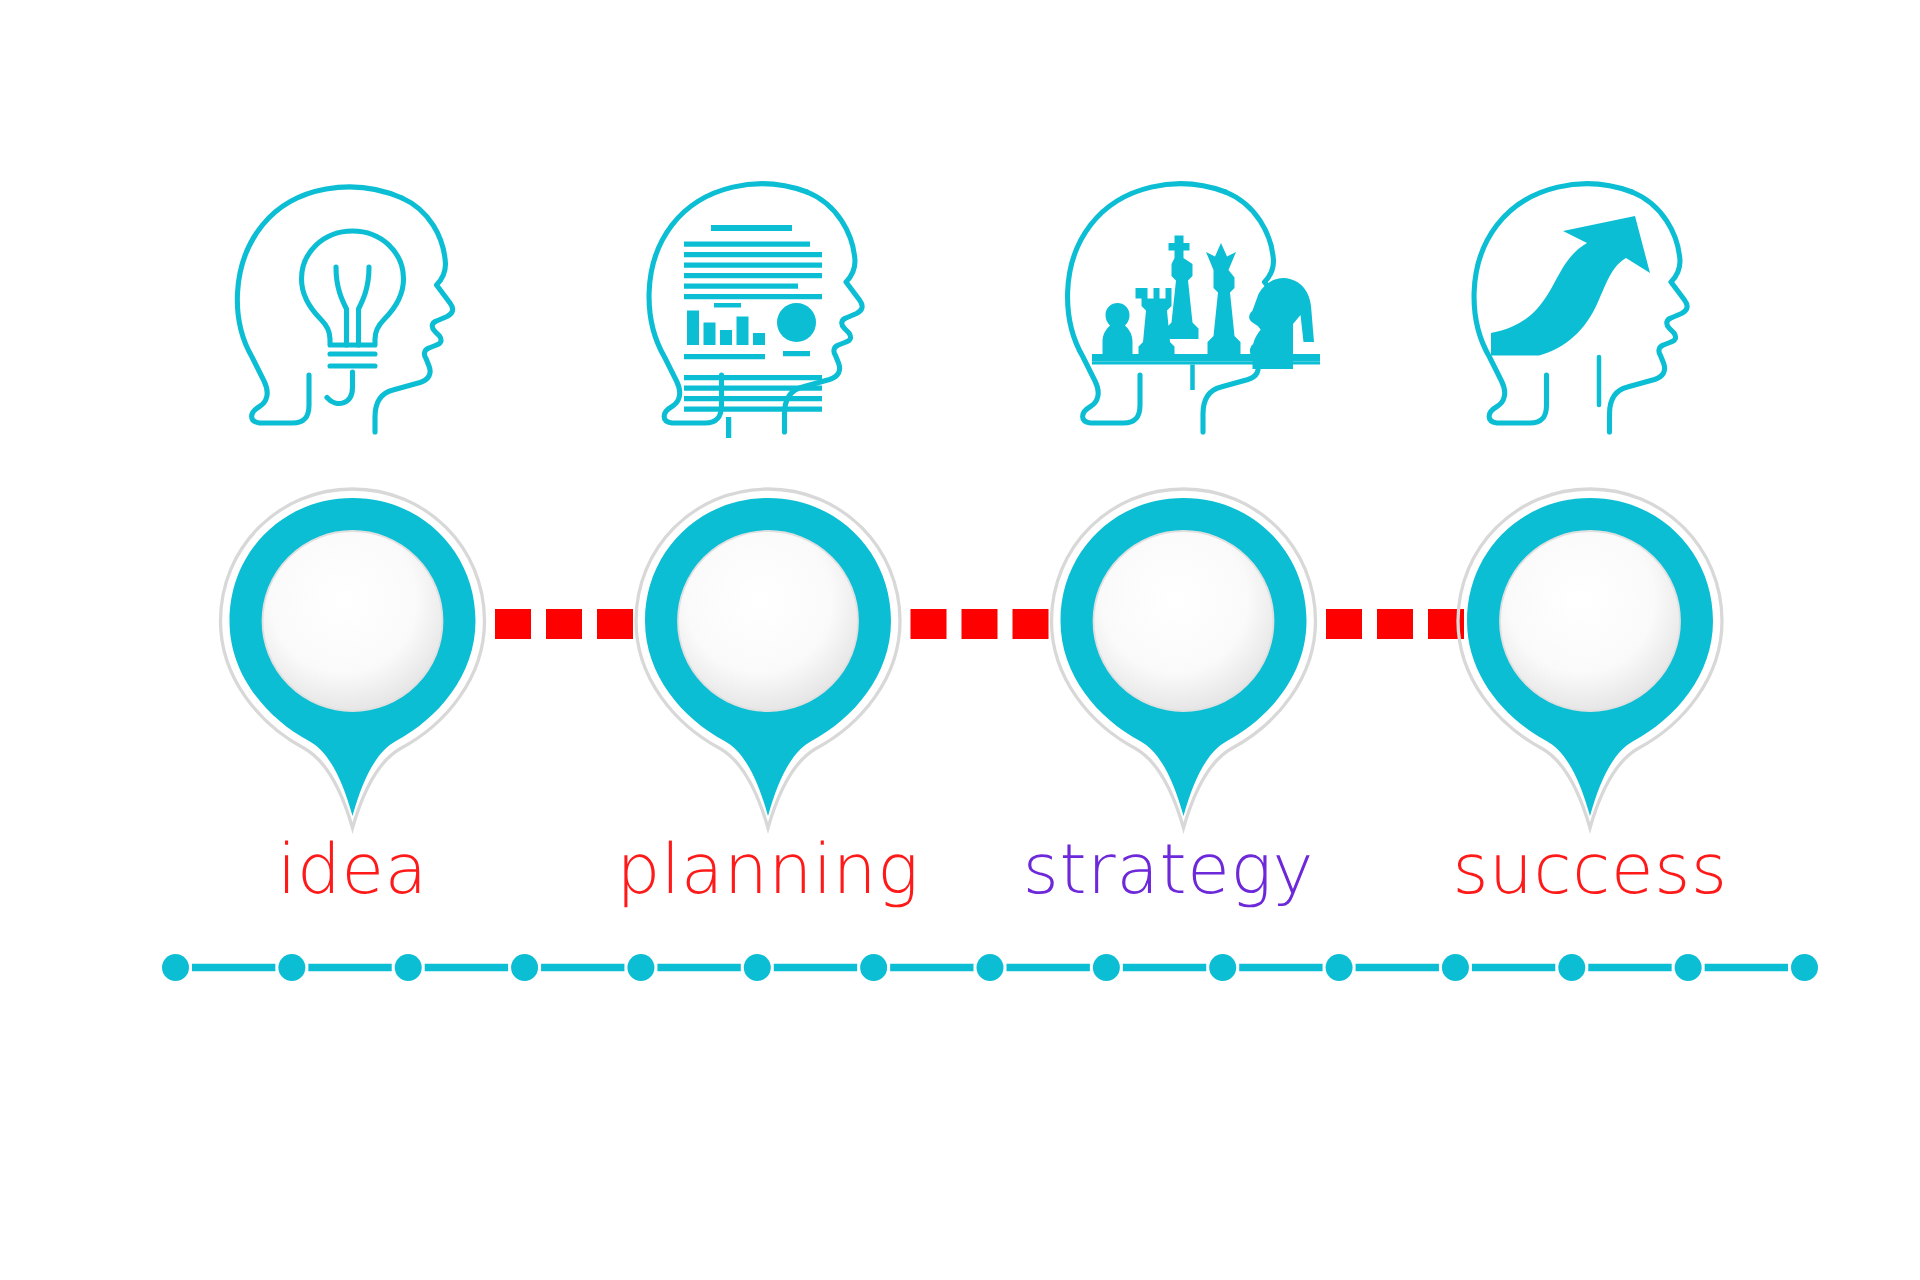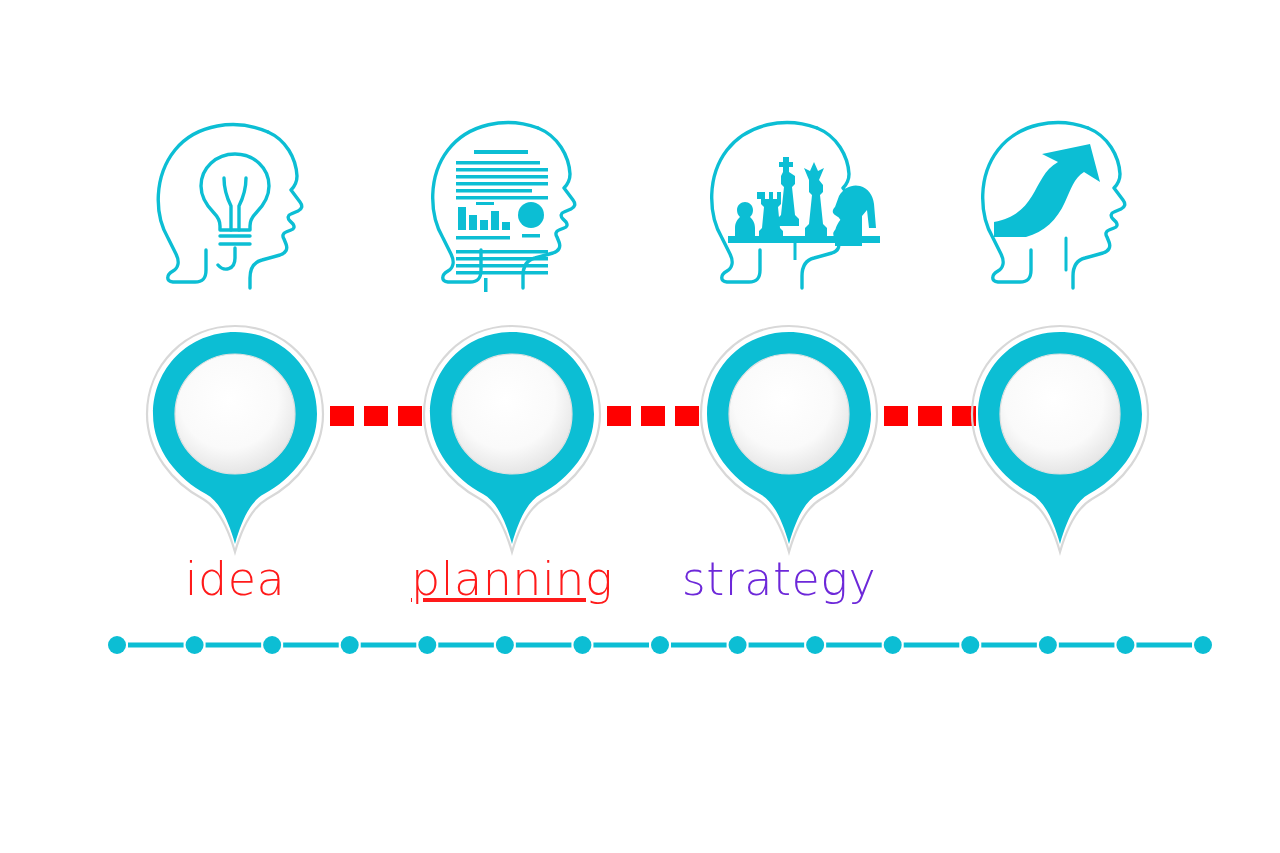--- a/index.html
+++ b/index.html
@@ -275,22 +275,23 @@
         </defs>
         <path d="M100 14 C51 14 12 53 12 102 C12 140 38 171 68 187 C82 195 92 212 100 240 C108 212 118 195 132 187 C162 171 188 140 188 102 C188 53 149 14 100 14 Z" fill="none" stroke="#D8D8D8" stroke-width="2.2"></path>
         <path d="M100 20 C54 20 18 56 18 102 C18 138 43 167 71 182 C84 189 93 207 100 232 C107 207 116 189 129 182 C157 167 182 138 182 102 C182 56 146 20 100 20 Z" fill="#0CBED4"></path>
         <circle cx="100" cy="102" r="60" fill="url(#ic3)" stroke="#E0E0E0" stroke-width="1.2"></circle>
       </svg>
     </div>
   </div>
 
   <div class="labels">
     <div class="step-label" id="label-0" style="left: 85px; color: rgb(255, 26, 26);">idea</div>
-    <div class="step-label" id="label-1" style="left: 362px; color: rgb(255, 26, 26); text-decoration: underline;">planning</div>
+    <div class="step-label" id="label-1" style="left: 362px; color: rgb(255, 26, 26);">planning</div>
     <div class="step-label" id="label-2" style="left: 629px; color: #6d28d9;">strategy</div>
+    <div class="step-label" id="label-3" style="left: 910px; color: rgb(255, 26, 26);">success</div>
   </div>
 
   <div class="timeline">
     <svg id="timeline-svg" viewBox="0 0 1280 32" preserveAspectRatio="none" xmlns="http://www.w3.org/2000/svg">
         <rect x="128" y="12.5" width="55.571428571428555" height="5" fill="#0CBED4"></rect>
         <rect x="205.57142857142856" y="12.5" width="55.571428571428555" height="5" fill="#0CBED4"></rect>
         <rect x="283.1428571428571" y="12.5" width="55.57142857142861" height="5" fill="#0CBED4"></rect>
         <rect x="360.7142857142857" y="12.5" width="55.571428571428555" height="5" fill="#0CBED4"></rect>
         <rect x="438.2857142857143" y="12.5" width="55.571428571428555" height="5" fill="#0CBED4"></rect>
         <rect x="515.8571428571429" y="12.5" width="55.571428571428555" height="5" fill="#0CBED4"></rect>

